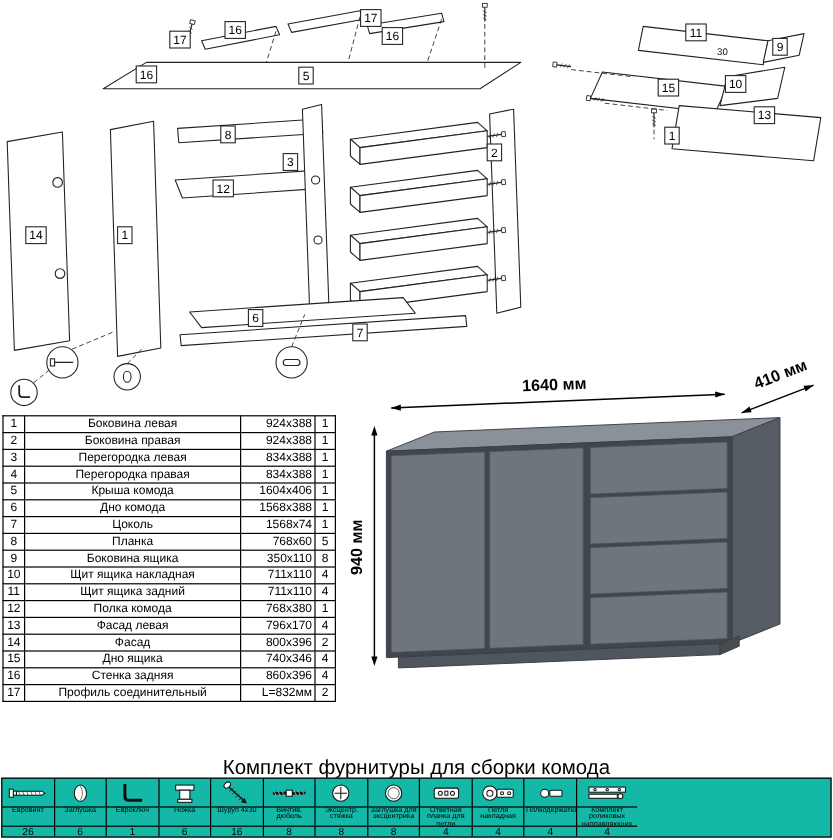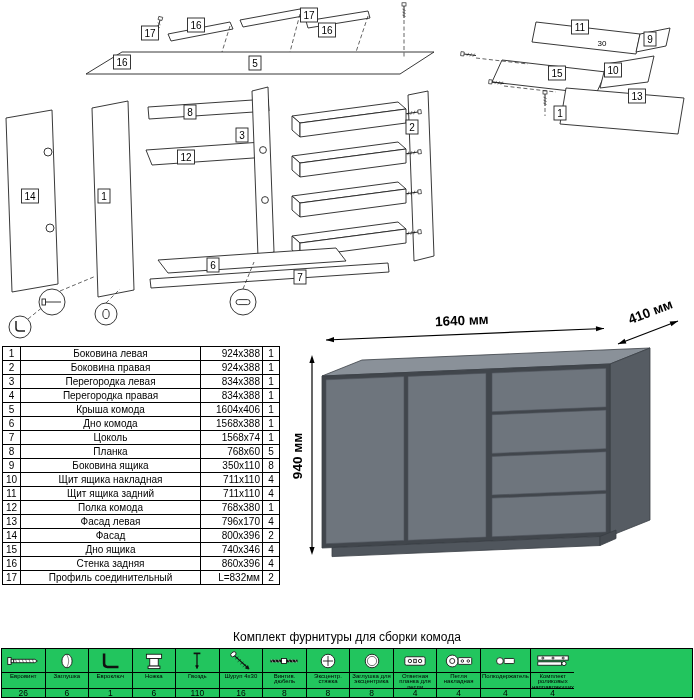--- a/index.html
+++ b/index.html
@@ -7,23 +7,23 @@
     font-family:"Liberation Sans",sans-serif;}
   .sheet{position:relative;width:694px;height:700px;background:#fff;overflow:hidden;}
   #diagram-svg{position:absolute;left:0;top:0;}
   .parts-table{position:absolute;left:2px;top:346px;border-collapse:collapse;font-size:10px;}
   .parts-table td{border:1px solid #000;padding:0 2px;height:14px;line-height:12px;white-space:nowrap;}
   .c-num{width:18px;text-align:center;}
   .c-name{width:180px;text-align:center;}
   .c-size{width:62px;text-align:right;}
   .c-qty{width:17px;text-align:center;}
   .product-svg{position:absolute;left:292px;top:298px;}
-  .hw-title{position:absolute;left:0;top:630px;width:694px;text-align:center;font-size:12px;}
+  .hw-title{position:absolute;left:0;top:630px;width:694px;text-align:center;font-size:17px;}
   .hw-table{position:absolute;left:1px;top:648px;width:692px;height:50px;display:grid;
-    grid-template-columns:repeat(11,1fr) 1.15fr 1fr 1.1fr 1.6fr;border:1px solid #000;background:#22c55e;}
+    grid-template-columns:repeat(11,1fr) 1.15fr 1fr 1.1fr 1.6fr;border:1px solid #000;background:#14b8a6;}
   .hw-col{display:grid;grid-template-rows:23px 16px 9px;border-right:1px solid #000;min-width:0;}
   .hw-col:last-child{border-right:none;}
   .hw-icon{display:flex;align-items:center;justify-content:center;overflow:hidden;}
   .hw-icon svg{width:38px;height:22px;}
   .hw-name{border-top:1px solid #000;font-size:6px;line-height:5.4px;text-align:center;padding:1px 1px 0;overflow:hidden;}
   .hw-qty{border-top:1px solid #000;font-size:8.5px;line-height:9px;text-align:center;}
 </style>
 </head>
 <body>
 
@@ -409,33 +409,20 @@
               <rect x="13" y="19" width="14" height="3"></rect>
             </g>
           </svg>
         </div>
         <div class="hw-name">Ножка</div>
         <div class="hw-qty">6</div>
       </div>
       <div class="hw-col">
         <div class="hw-icon">
           <svg viewBox="0 0 40 26">
-            <g stroke="#111" fill="none">
-              <line x1="16" y1="4" x2="24" y2="4" stroke-width="2"></line>
-              <line x1="20" y1="4" x2="20" y2="20" stroke-width="1.5"></line>
-              <path d="M20 22 l-1.5 -3.5 h3 z" fill="#111"></path>
-            </g>
-          </svg>
-        </div>
-        <div class="hw-name">Гвоздь</div>
-        <div class="hw-qty">110</div>
-      </div>
-      <div class="hw-col">
-        <div class="hw-icon">
-          <svg viewBox="0 0 40 26">
             <g stroke="#111" fill="#fff">
               <ellipse cx="11" cy="5" rx="3.5" ry="2.5" transform="rotate(-40 11 5)"></ellipse>
               <line x1="12.5" y1="7" x2="28" y2="21" stroke-width="1.3"></line>
               <path d="M13 11 l4 -3 M16 14 l4 -3 M19 17 l4 -3 M22 20 l4 -3" stroke-width="0.7"></path>
               <path d="M29.5 22.5 l-4.2 -1 2.6 -3 z" fill="#111"></path>
             </g>
           </svg>
         </div>
         <div class="hw-name">Шуруп 4x30</div>
         <div class="hw-qty">16</div>

